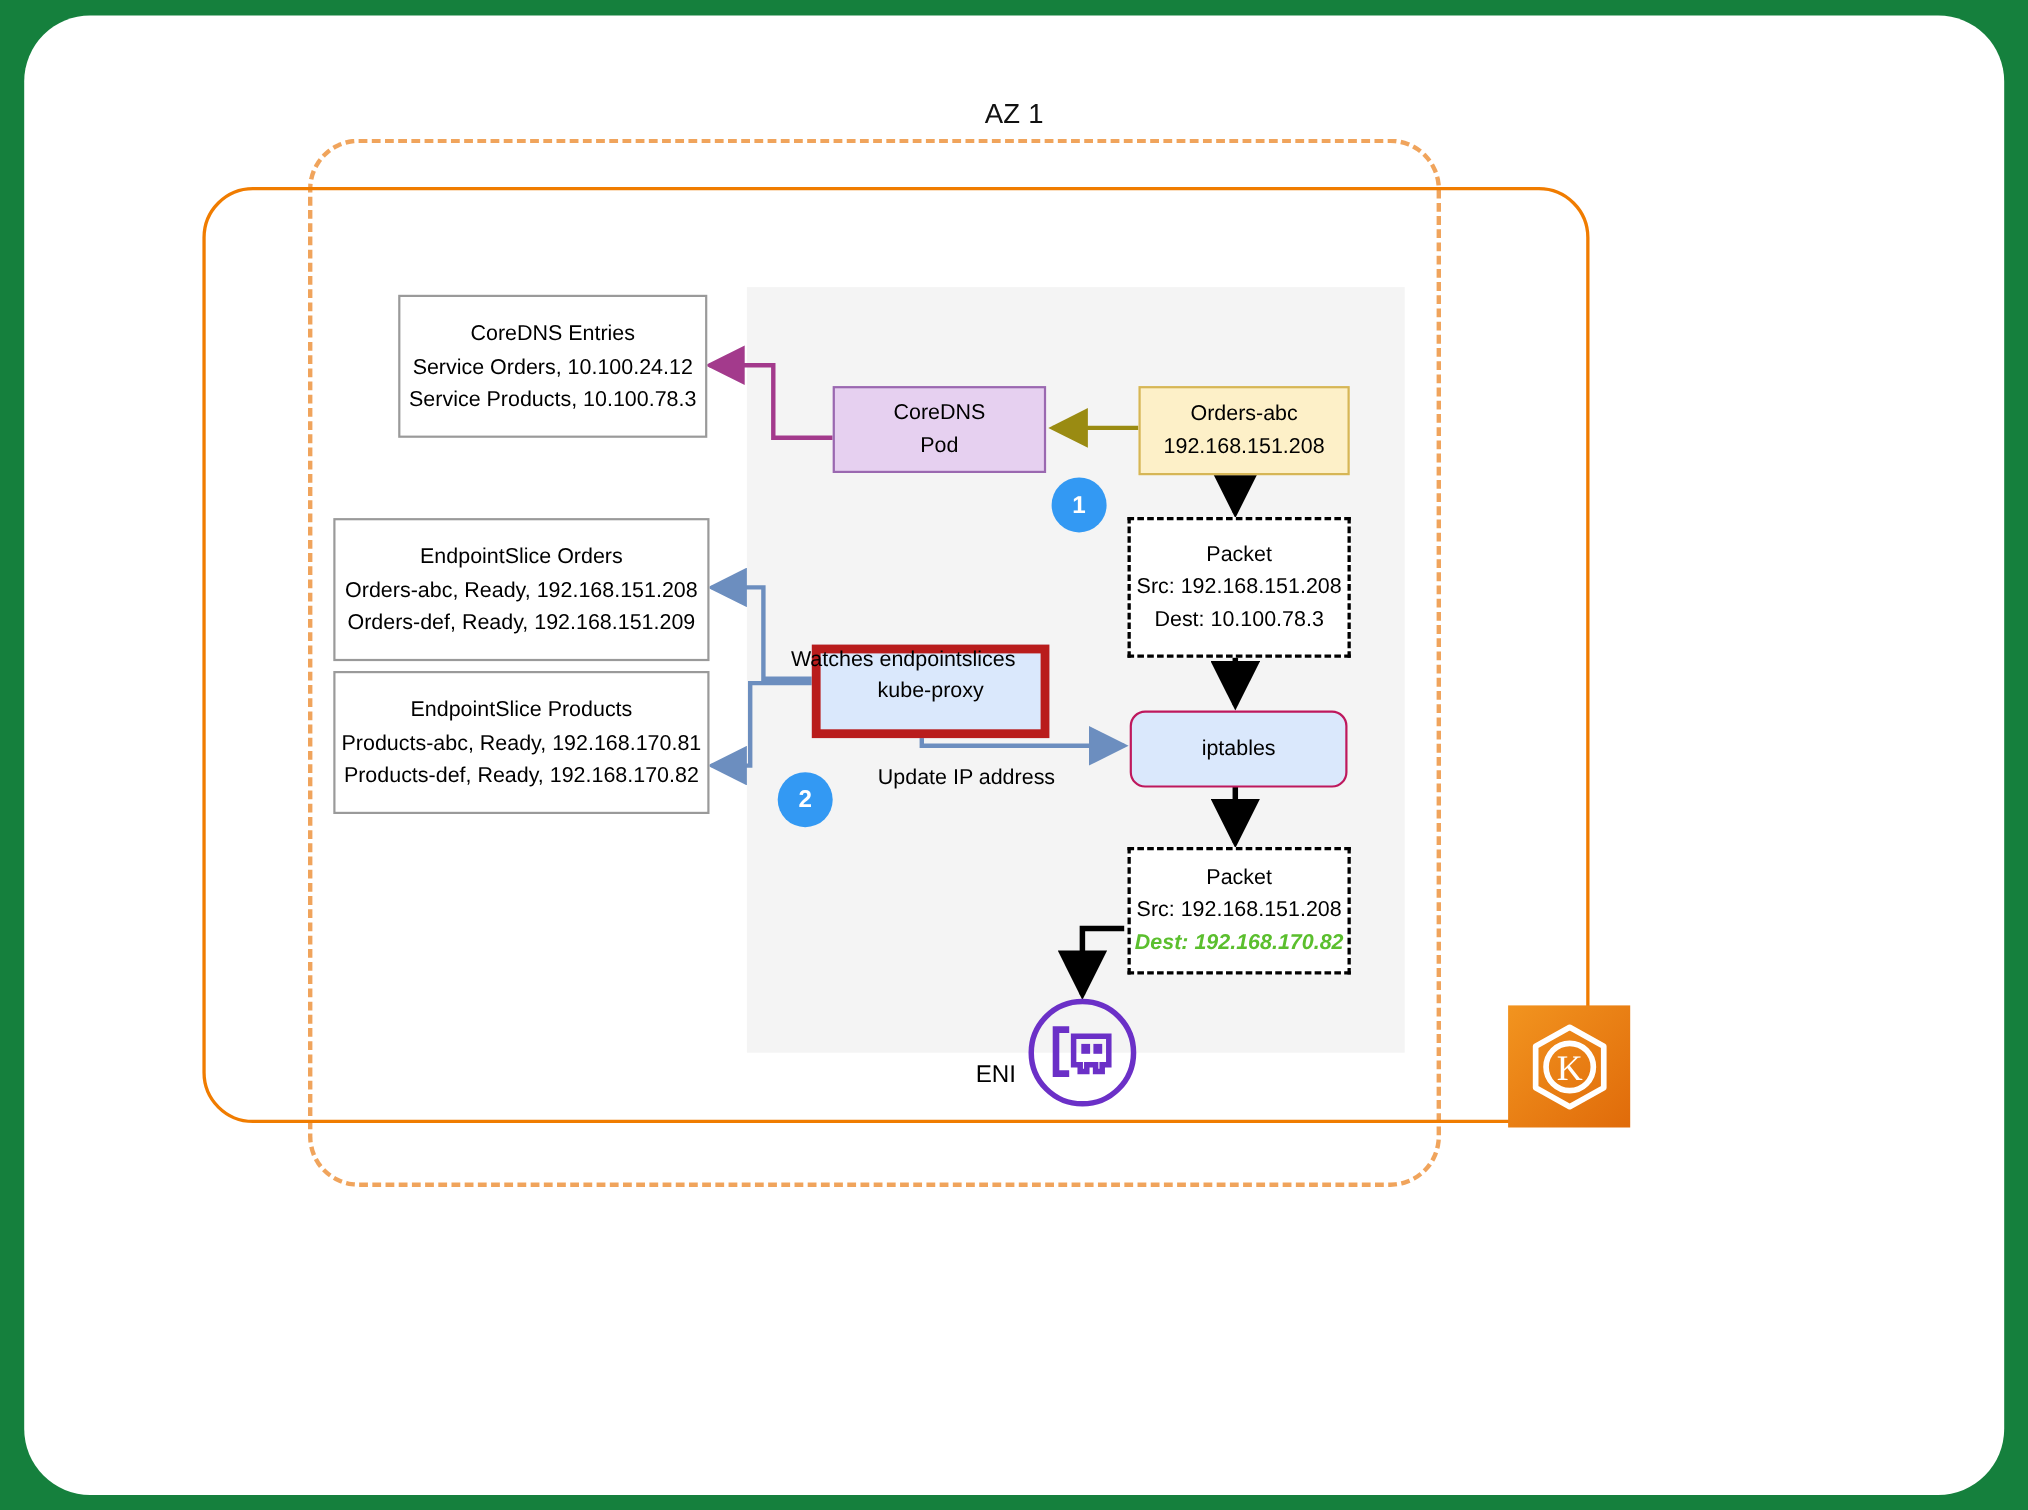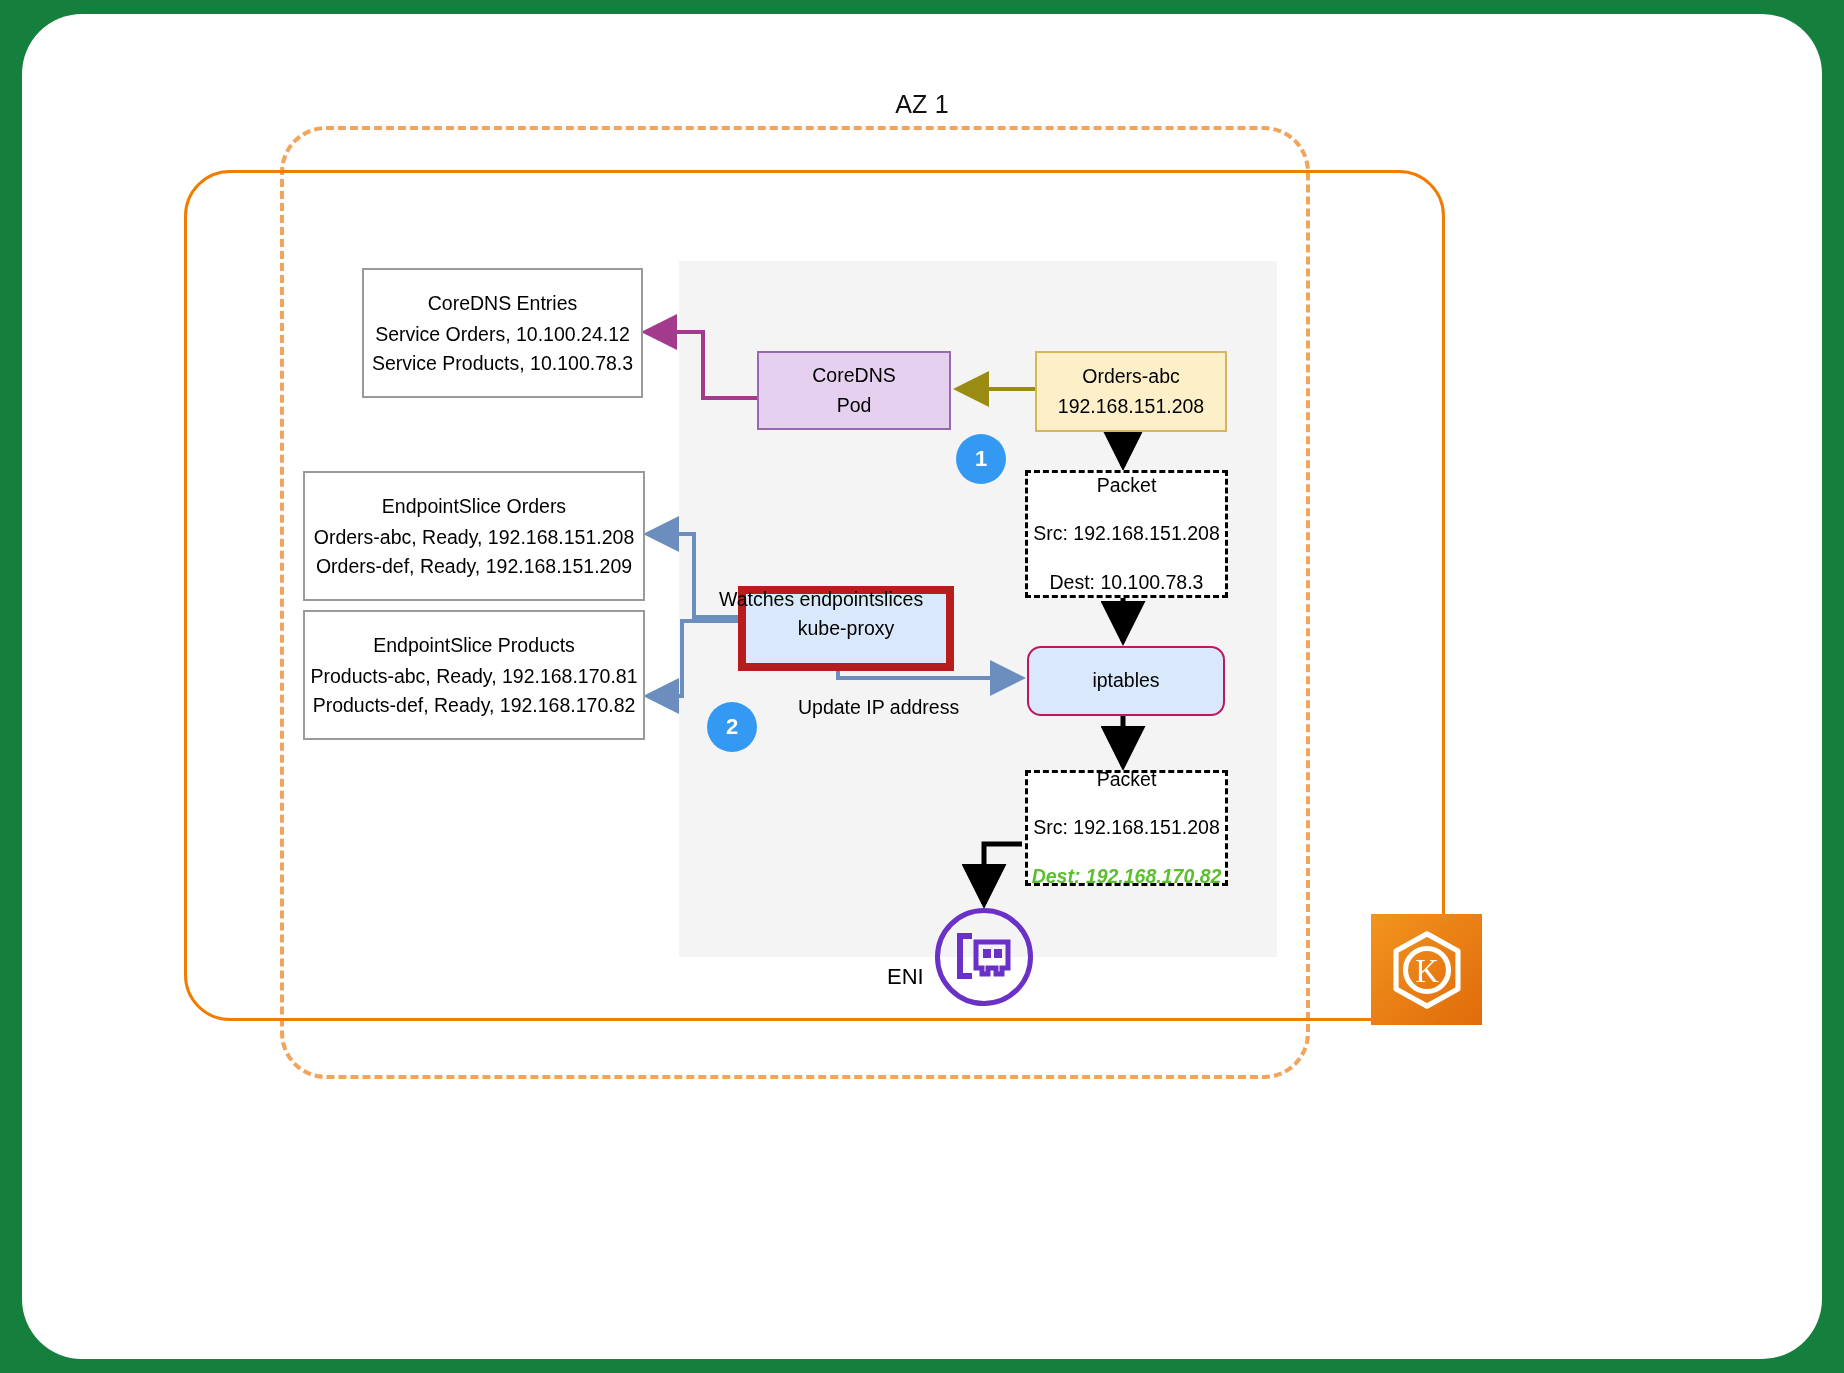--- a/index.html
+++ b/index.html
@@ -48,21 +48,21 @@
   }
   #coredns-pod{background:#e6d0f0;border:2px solid #9a68b0;}
   #orders-pod{background:#fdf0c8;border:2px solid #d6b656;}
   #kube-proxy{background:#dae8fc;border:8px solid #b91c1c;}
   #iptables{background:#dae8fc;border:2px solid #be185d;border-radius:14px;}
 
   
   .packetbox{
     position:absolute;background:#ffffff;border:3px dashed #000;
     display:flex;flex-direction:column;align-items:center;justify-content:center;
-    font-size:19.5px;color:#000;line-height:1.5;gap:19px;
+    font-size:19.5px;color:#000;line-height:1.5;
   }
   .packetbox .dest-green{color:#5bbf2e;font-style:italic;font-weight:600;text-align:right;}
 
   
   .badge{
     position:absolute;width:50px;height:50px;border-radius:50%;
     background:#3399f3;color:#fff;font-size:22px;font-weight:bold;
     display:flex;align-items:center;justify-content:center;
   }
 

